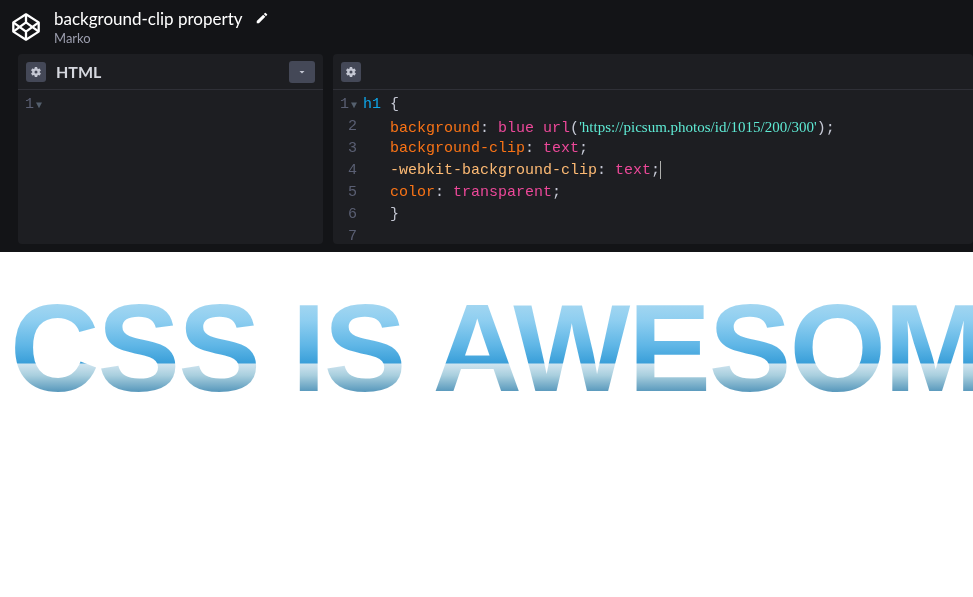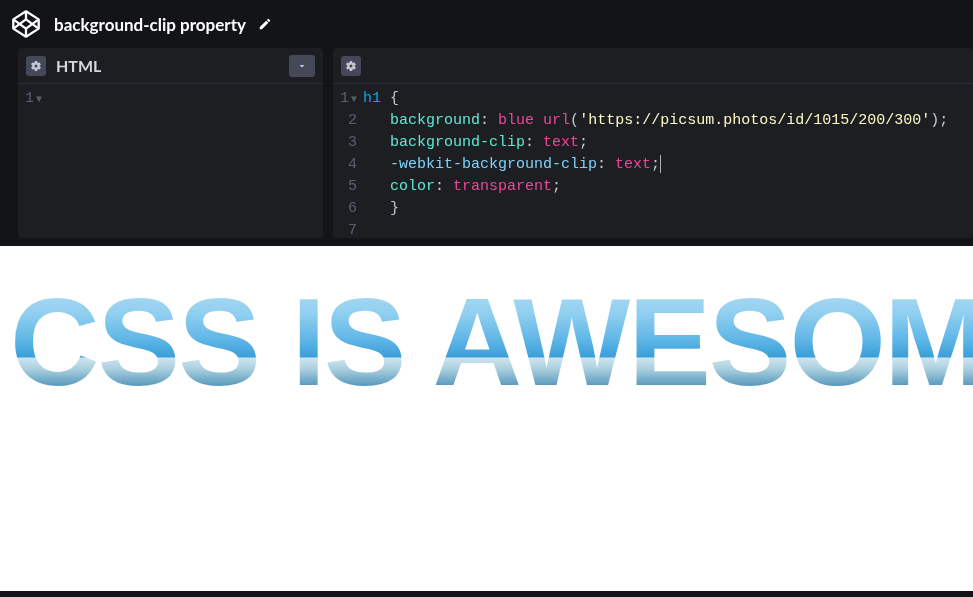--- a/index.html
+++ b/index.html
@@ -24,21 +24,21 @@
   align-items: center;
   justify-content: center;
 }
 .header-text {
   display: flex;
   flex-direction: column;
   color: #fff;
 }
 .pen-title {
   font-size: 17px;
-  font-weight: 700;
+  font-weight: 400;
   color: #fff;
   display: flex;
   align-items: center;
   gap: 12px;
 }
 .pen-author {
   font-size: 13px;
   color: #9b9dad;
   margin-top: 1px;
 }
@@ -110,25 +110,25 @@
 .fold-arrow { color: #55606e; font-size: 10px; margin-left: 2px; }
 .code-lines {
   padding: 4px 0;
   white-space: pre;
   color: #c5c8d4;
 }
 .code-lines .row { height: 22px; }
 .t-tag   { color: #d07277; }
 .t-sel   { color: #0ea5e9; }
 .t-brace { color: #c5c8d4; }
-.t-prop  { color: #5eead4; }
-.t-prop2 { color: #7dd3fc; }
+.t-prop  { color: #f97316; }
+.t-prop2 { color: #fdba74; }
 .t-punc  { color: #c5c8d4; }
 .t-val   { color: #ec4899; }
-.t-url   { color: #fef9c3; }
+.t-url   { color: #5eead4; font-family: Liberation Serif, serif; }
 .t-txt   { color: #c5c8d4; }
 
 .preview {
   background: #ffffff;
   height: 345px;
   width: 973px;
   margin-top: 8px;
   overflow: hidden;
   position: relative;
 }
@@ -168,20 +168,21 @@
   </div>
   <div class="header-text">
     <div class="pen-title">
       <span>background-clip property</span>
       <span class="edit-icon">
         <svg width="14" height="14" viewBox="0 0 24 24" fill="#fff">
             <path d="M3 17.25V21h3.75l11-11-3.75-3.75-11 11zM20.7 7.04a1 1 0 0 0 0-1.41l-2.34-2.34a1 1 0 0 0-1.41 0l-1.83 1.83 3.75 3.75 1.83-1.83z"></path>
           </svg>
       </span>
     </div>
+    <div class="pen-author">Marko</div>
   </div>
 </div>
 
 <div class="editors">
 
   <div class="panel panel-html">
     <div class="panel-header">
       <div class="gear-box">
         <svg width="12" height="12" viewBox="0 0 24 24" fill="#c5c8d4">
             <path d="M19.4 13a7.8 7.8 0 0 0 .1-1 7.8 7.8 0 0 0-.1-1l2.1-1.6a.5.5 0 0 0 .1-.6l-2-3.4a.5.5 0 0 0-.6-.2l-2.5 1a7.3 7.3 0 0 0-1.7-1l-.4-2.6A.5.5 0 0 0 14 2h-4a.5.5 0 0 0-.5.4l-.4 2.6a7.3 7.3 0 0 0-1.7 1l-2.5-1a.5.5 0 0 0-.6.2l-2 3.4a.5.5 0 0 0 .1.6L4.5 11a7.8 7.8 0 0 0-.1 1 7.8 7.8 0 0 0 .1 1l-2.1 1.6a.5.5 0 0 0-.1.6l2 3.4a.5.5 0 0 0 .6.2l2.5-1a7.3 7.3 0 0 0 1.7 1l.4 2.6a.5.5 0 0 0 .5.4h4a.5.5 0 0 0 .5-.4l.4-2.6a7.3 7.3 0 0 0 1.7-1l2.5 1a.5.5 0 0 0 .6-.2l2-3.4a.5.5 0 0 0-.1-.6zM12 15a3 3 0 1 1 3-3 3 3 0 0 1-3 3z"></path>

